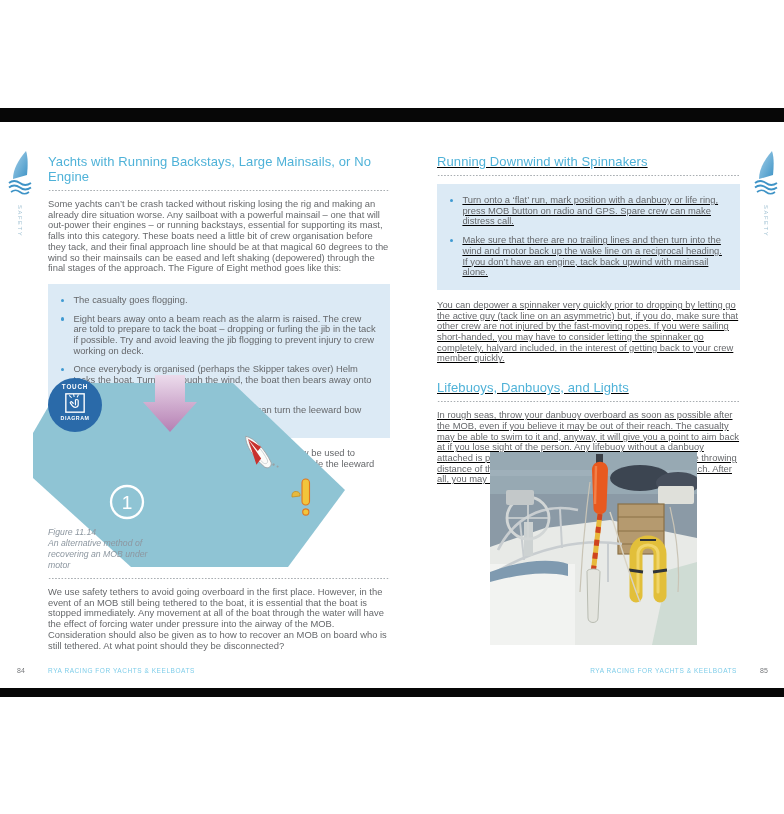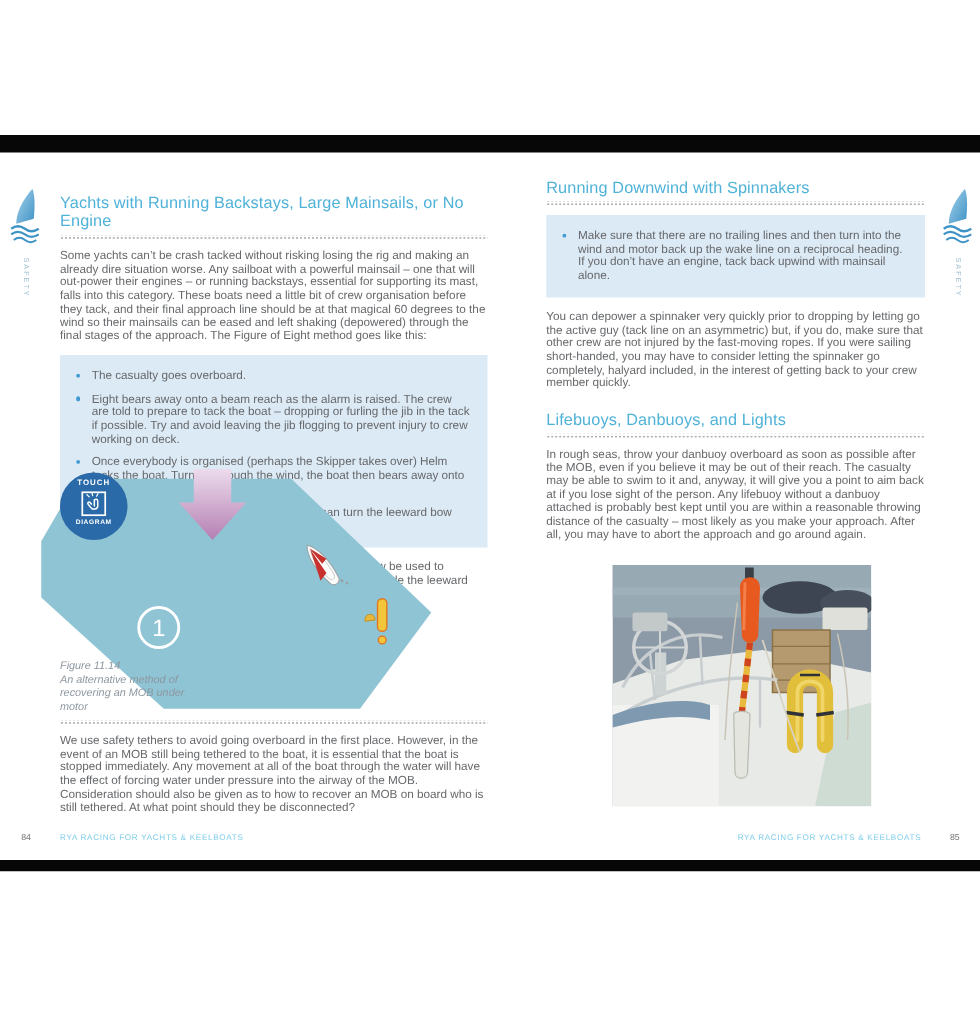--- a/index.html
+++ b/index.html
@@ -11,21 +11,21 @@
   .bar.bottom{top:688px;height:9px;}
 
   h2.sec{font-size:13px;font-weight:400;color:#4fb2d8;margin:0;letter-spacing:.1px;}
   .dotted{height:3px;margin:4px 0 8px 0;
           background-image:radial-gradient(circle,#a9aeb2 .8px,transparent .95px);
           background-size:3.2px 3px;background-position:0 1px;}
   p.body{font-size:9.4px;line-height:10.7px;color:#66686b;margin:0 0 10px 0;}
 
   .col-left{position:absolute;left:48px;top:154px;width:342px;}
   .col-left2{position:absolute;left:48px;top:572px;width:342px;}
-  .col-right{position:absolute;left:437px;top:142px;width:303px;}
+  .col-right{position:absolute;left:437px;top:154px;width:303px;text-decoration:underline;}
 
   ul.bullet-box{list-style:none;background:#dceaf5;margin:0 0 10px 0;padding:11px 14px 4px 13px;}
   ul.bullet-box li{display:flex;gap:9px;font-size:9.4px;line-height:10.7px;color:#66686b;margin:0 0 8px 0;}
   .bdot{flex:none;width:3.4px;height:3.4px;border-radius:50%;background:#3f9ad2;margin-top:3.6px;}
 
   .figure-wrap{position:absolute;left:25px;top:375px;width:332px;height:200px;}
   .figure-wrap svg{display:block;}
   .touch-badge{position:absolute;left:48px;top:378px;width:54px;height:54px;border-radius:50%;
                background:#2a6aa9;color:#fff;text-align:center;z-index:5;padding-top:5px;}
   .tb-top{font-size:6.3px;font-weight:700;letter-spacing:.8px;}
@@ -85,21 +85,21 @@
     <div class="vlabel">SAFETY</div>
   </div>
 
   <div class="col-left">
     <h2 class="sec">Yachts with Running Backstays, Large Mainsails, or No Engine</h2>
     <div class="dotted"></div>
     <p class="body">Some yachts can’t be crash tacked without risking losing the rig and making an already dire situation worse. Any sailboat with a powerful mainsail – one that will out-power their engines – or running backstays, essential for supporting its mast, falls into this category. These boats need a little bit of crew organisation before they tack, and their final approach line should be at that magical 60 degrees to the wind so their mainsails can be eased and left shaking (depowered) through the final stages of the approach. The Figure of Eight method goes like this:</p>
     <ul class="bullet-box">
       <li>
           <span class="bdot"></span>
-          <span>The casualty goes overboard.</span>
+          <span>The casualty goes flogging.</span>
         </li>
       <li>
           <span class="bdot"></span>
           <span>Eight bears away onto a beam reach as the alarm is raised. The crew are told to prepare to tack the boat – dropping or furling the jib in the tack if possible. Try and avoid leaving the jib flogging to prevent injury to crew working on deck.</span>
         </li>
       <li>
           <span class="bdot"></span>
           <span>Once everybody is organised (perhaps the Skipper takes over) Helm tacks the boat. Turning through the wind, the boat then bears away onto a broad reach. The engine is started.</span>
         </li>
       <li>
@@ -160,20 +160,24 @@
     <div class="dotted"></div>
     <p class="body">We use safety tethers to avoid going overboard in the first place. However, in the event of an MOB still being tethered to the boat, it is essential that the boat is stopped immediately. Any movement at all of the boat through the water will have the effect of forcing water under pressure into the airway of the MOB. Consideration should also be given as to how to recover an MOB on board who is still tethered. At what point should they be disconnected?</p>
   </div>
 
   <div class="col-right">
     <h2 class="sec">Running Downwind with Spinnakers</h2>
     <div class="dotted"></div>
     <ul class="bullet-box">
       <li>
           <span class="bdot"></span>
+          <span>Turn onto a ‘flat’ run, mark position with a danbuoy or life ring, press MOB button on radio and GPS. Spare crew can make distress call.</span>
+        </li>
+      <li>
+          <span class="bdot"></span>
           <span>Make sure that there are no trailing lines and then turn into the wind and motor back up the wake line on a reciprocal heading. If you don’t have an engine, tack back upwind with mainsail alone.</span>
         </li>
     </ul>
     <p class="body">You can depower a spinnaker very quickly prior to dropping by letting go the active guy (tack line on an asymmetric) but, if you do, make sure that other crew are not injured by the fast-moving ropes. If you were sailing short-handed, you may have to consider letting the spinnaker go completely, halyard included, in the interest of getting back to your crew member quickly.</p>
     <div style="height:6px"></div>
     <h2 class="sec">Lifebuoys, Danbuoys, and Lights</h2>
     <div class="dotted"></div>
     <p class="body">In rough seas, throw your danbuoy overboard as soon as possible after the MOB, even if you believe it may be out of their reach. The casualty may be able to swim to it and, anyway, it will give you a point to aim back at if you lose sight of the person. Any lifebuoy without a danbuoy attached is probably best kept until you are within a reasonable throwing distance of the casualty – most likely as you make your approach. After all, you may have to abort the approach and go around again.</p>
   </div>
 

